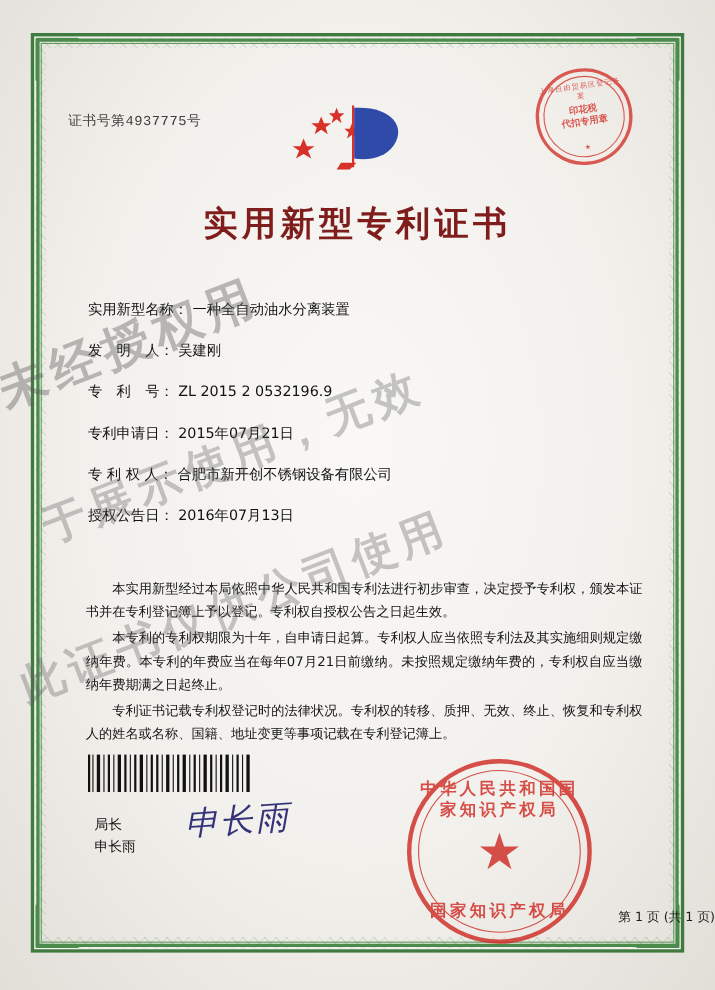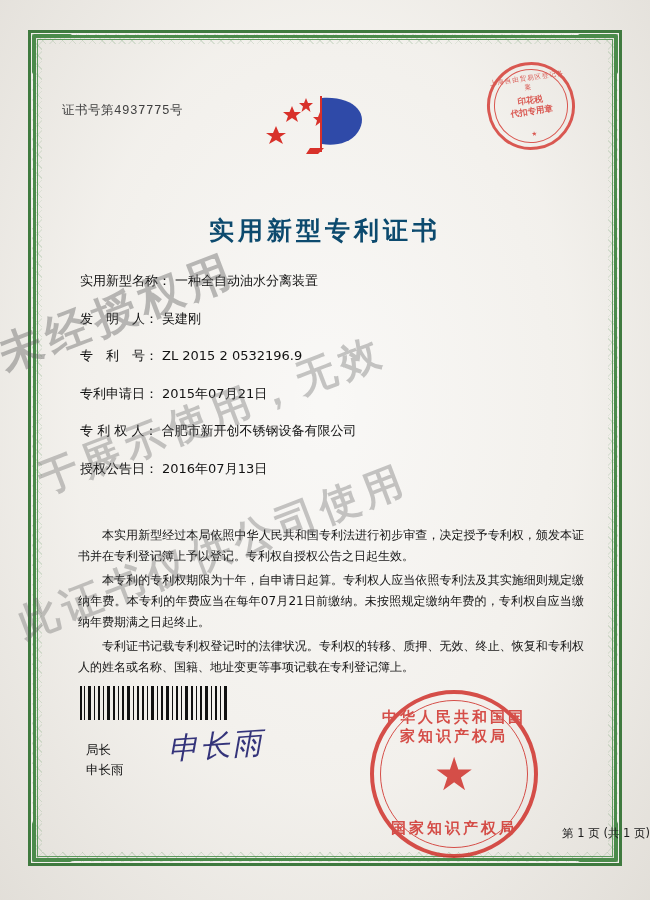--- a/index.html
+++ b/index.html
@@ -104,26 +104,25 @@
     width: 120px;
     height: 80px;
   }
 
   .title {
     position: absolute;
     left: 0;
     right: 0;
     top: 183px;
     text-align: center;
-    font-size: 25px;
+    font-size: 31px;
     font-weight: bold;
     letter-spacing: 4px;
-    color: #0c4a6e;
+    color: #7f1d1d;
     font-family: "DejaVu Sans", "Liberation Sans", sans-serif;
-    margin-top: 31px;
   }
 
   .fields {
     position: absolute;
     left: 80px;
     top: 272px;
     right: 70px;
   }
   .field-row {
     display: flex;

